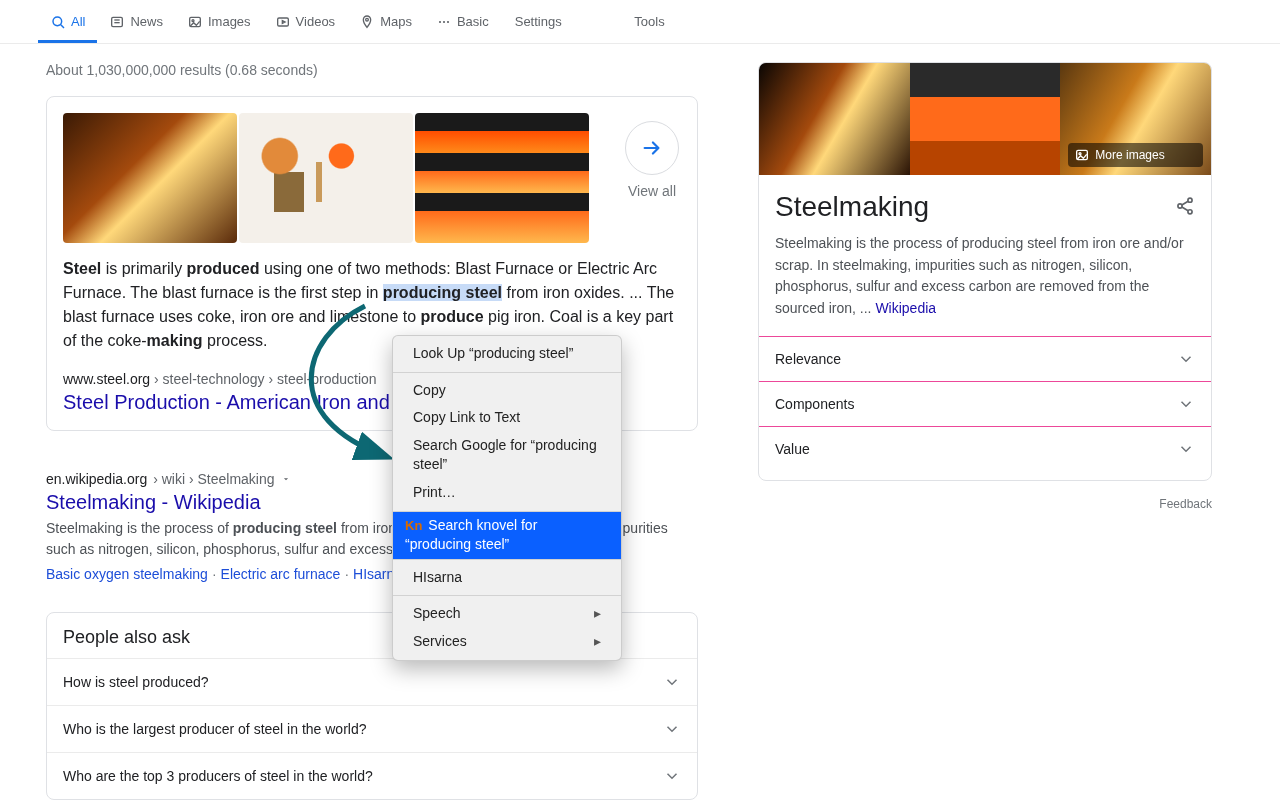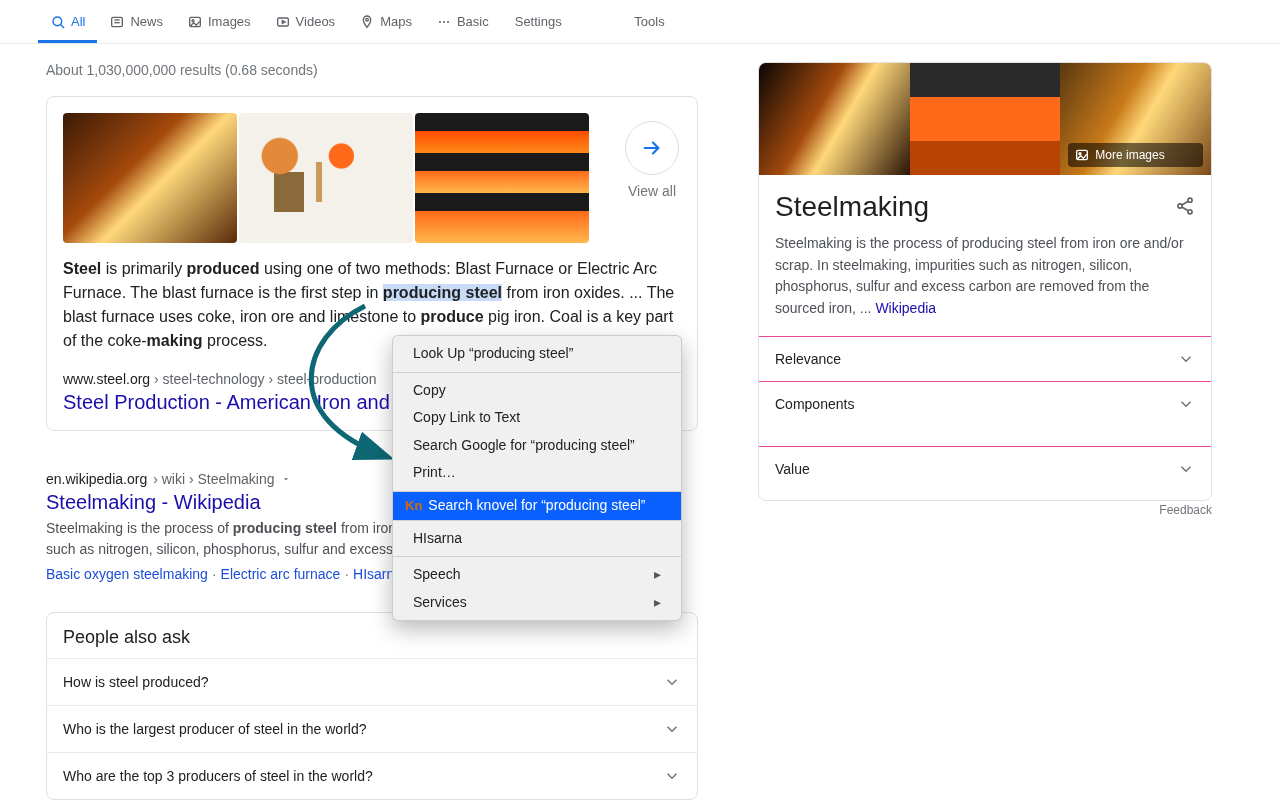--- a/index.html
+++ b/index.html
@@ -74,24 +74,24 @@
   .kp2 { background: linear-gradient(#2a2a2a 0 30%, #ff6a1a 30% 70%, #b74400 70% 100%); }
   .kp3 { background: linear-gradient(120deg, #5a3810 0%, #c97a1a 40%, #ffd87a 55%, #7a4a1a 100%); }
   .more-images { position: absolute; bottom: 8px; left: 8px; right: 8px; background: rgba(0,0,0,0.55); color: #fff; font-size: 12px; padding: 4px 6px; border-radius: 4px; display: flex; align-items: center; gap: 5px; cursor:pointer;}
   .kp-head { display: flex; align-items: center; justify-content: space-between; padding: 16px 16px 10px; }
   .kp-title { font-size: 28px; font-weight: 400; }
   .share { color: #5f6368; cursor:pointer; }
   .kp-desc { color: #4d5156; font-size: 14px; line-height: 1.55; padding: 0 16px 16px; }
   .kp-desc a { color: #1a0dab; }
   .kp-row { border-top: 1px solid #ec4899; padding: 13px 16px; display: flex; justify-content: space-between; align-items: center; font-size: 14px; cursor:pointer;}
   .kp-row .chev { color: #70757a; }
-  .feedback { text-align: right; color: #70757a; font-size: 12px; margin-top: 2px; cursor:pointer;}
-
-  
-  .ctx { position: absolute; width: 290px; background: #f0f0f0; border: 1px solid rgba(0,0,0,0.15); border-radius: 6px; box-shadow: 0 8px 22px rgba(0,0,0,0.28); left: 392px; top: 335px; z-index: 50; font-size: 14px; color: #222; overflow:hidden; }
+  .feedback { text-align: right; color: #70757a; font-size: 12px; margin-top: 16px; cursor:pointer;}
+
+  
+  .ctx { position: absolute; width: 230px; background: #f0f0f0; border: 1px solid rgba(0,0,0,0.15); border-radius: 6px; box-shadow: 0 8px 22px rgba(0,0,0,0.28); left: 392px; top: 335px; z-index: 50; font-size: 14px; color: #222; overflow:hidden; }
   .ctx-group { padding: 4px 0; }
   .ctx-sep { border-top: 1px solid rgba(0,0,0,0.12); }
   .ctx-item { padding: 4px 20px; display: flex; align-items: center; justify-content: space-between; cursor: default; line-height: 1.4; }
   .ctx-item.sel { background: #0a60ff; color: #fff; padding-left: 12px; }
   .ctx-item.sel .kn { color: #d96a00; font-weight: bold; margin-right: 6px; font-size:13px; }
   .ctx-arrow { color: #555; }
 
   
   .ann-arrow { position:absolute; left:270px; top:298px; pointer-events:none; z-index:40; }
 </style>
@@ -257,21 +257,21 @@
         <svg class="chev" width="18" height="18" viewBox="0 0 24 24" fill="none" stroke="#70757a" stroke-width="2">
             <polyline points="6 9 12 15 18 9"></polyline>
           </svg>
       </div>
       <div class="kp-row">
         <span>Components</span>
         <svg class="chev" width="18" height="18" viewBox="0 0 24 24" fill="none" stroke="#70757a" stroke-width="2">
             <polyline points="6 9 12 15 18 9"></polyline>
           </svg>
       </div>
-      <div class="kp-row" style="padding-bottom:22px;margin-top:20px;">
+      <div class="kp-row" style="padding-bottom:22px;">
         <span>Value</span>
         <svg class="chev" width="18" height="18" viewBox="0 0 24 24" fill="none" stroke="#70757a" stroke-width="2">
             <polyline points="6 9 12 15 18 9"></polyline>
           </svg>
       </div>
     </div>
     <div class="feedback">Feedback</div>
   </div>
 </div>
 

